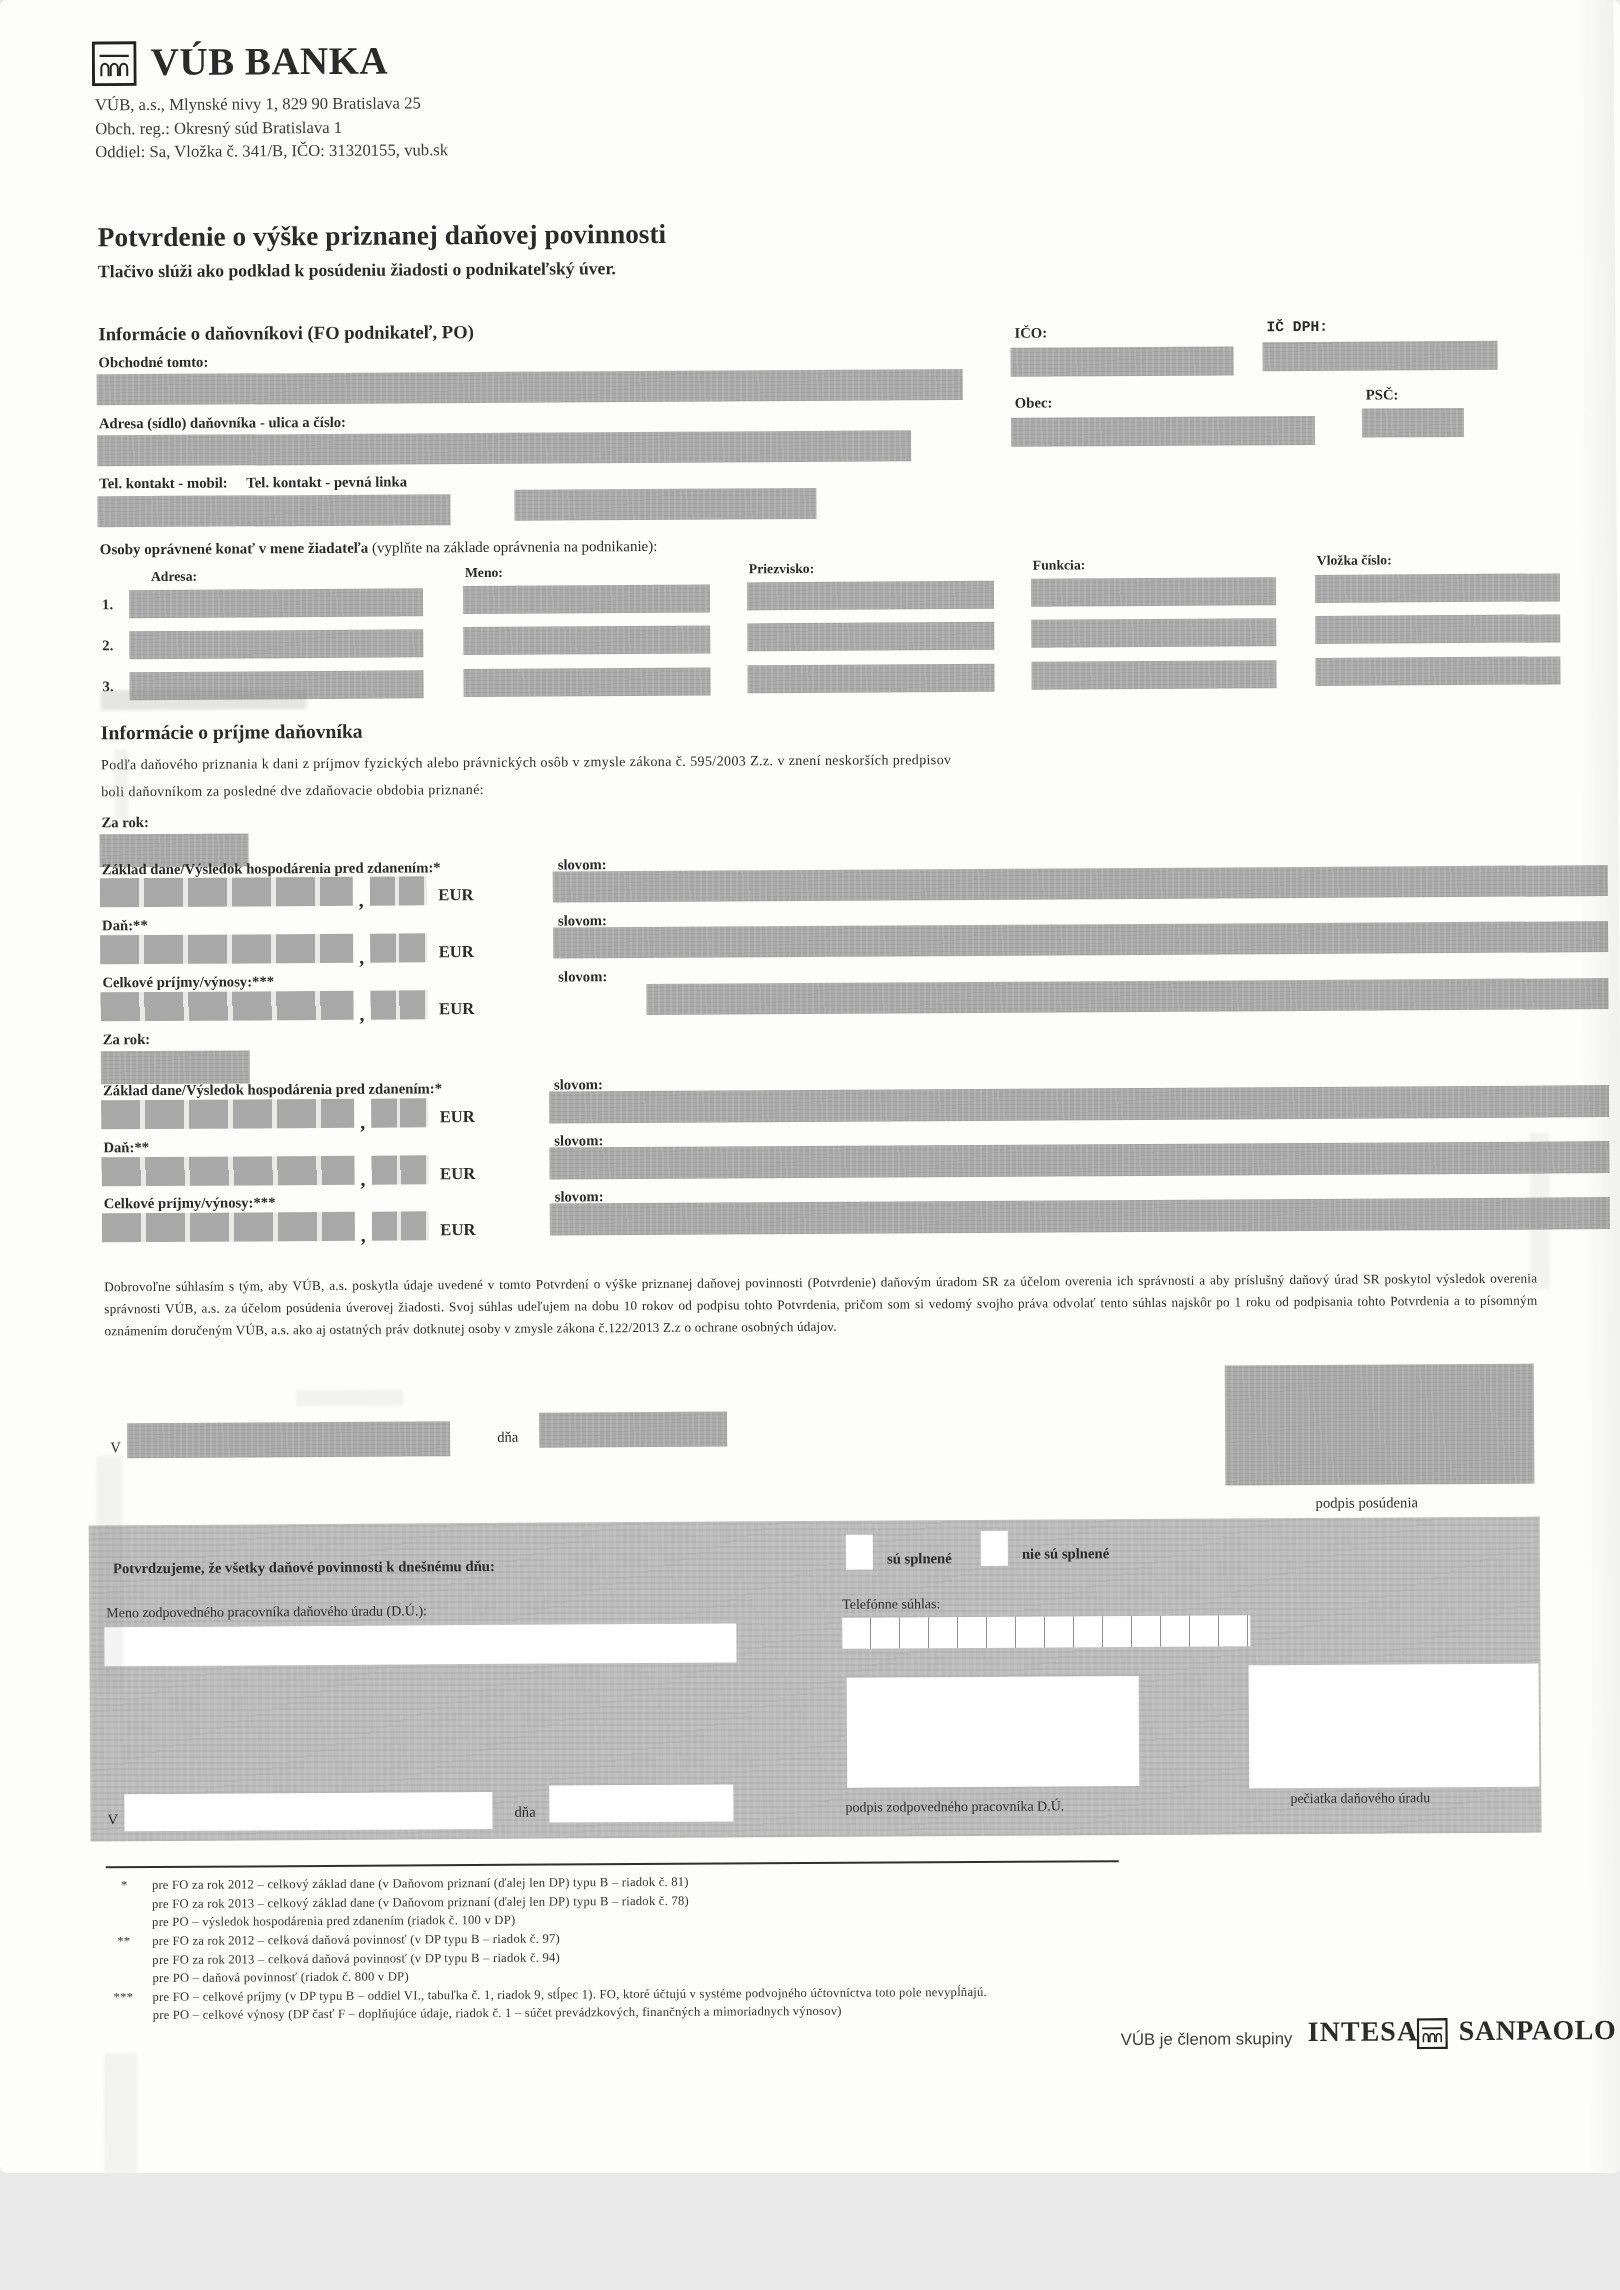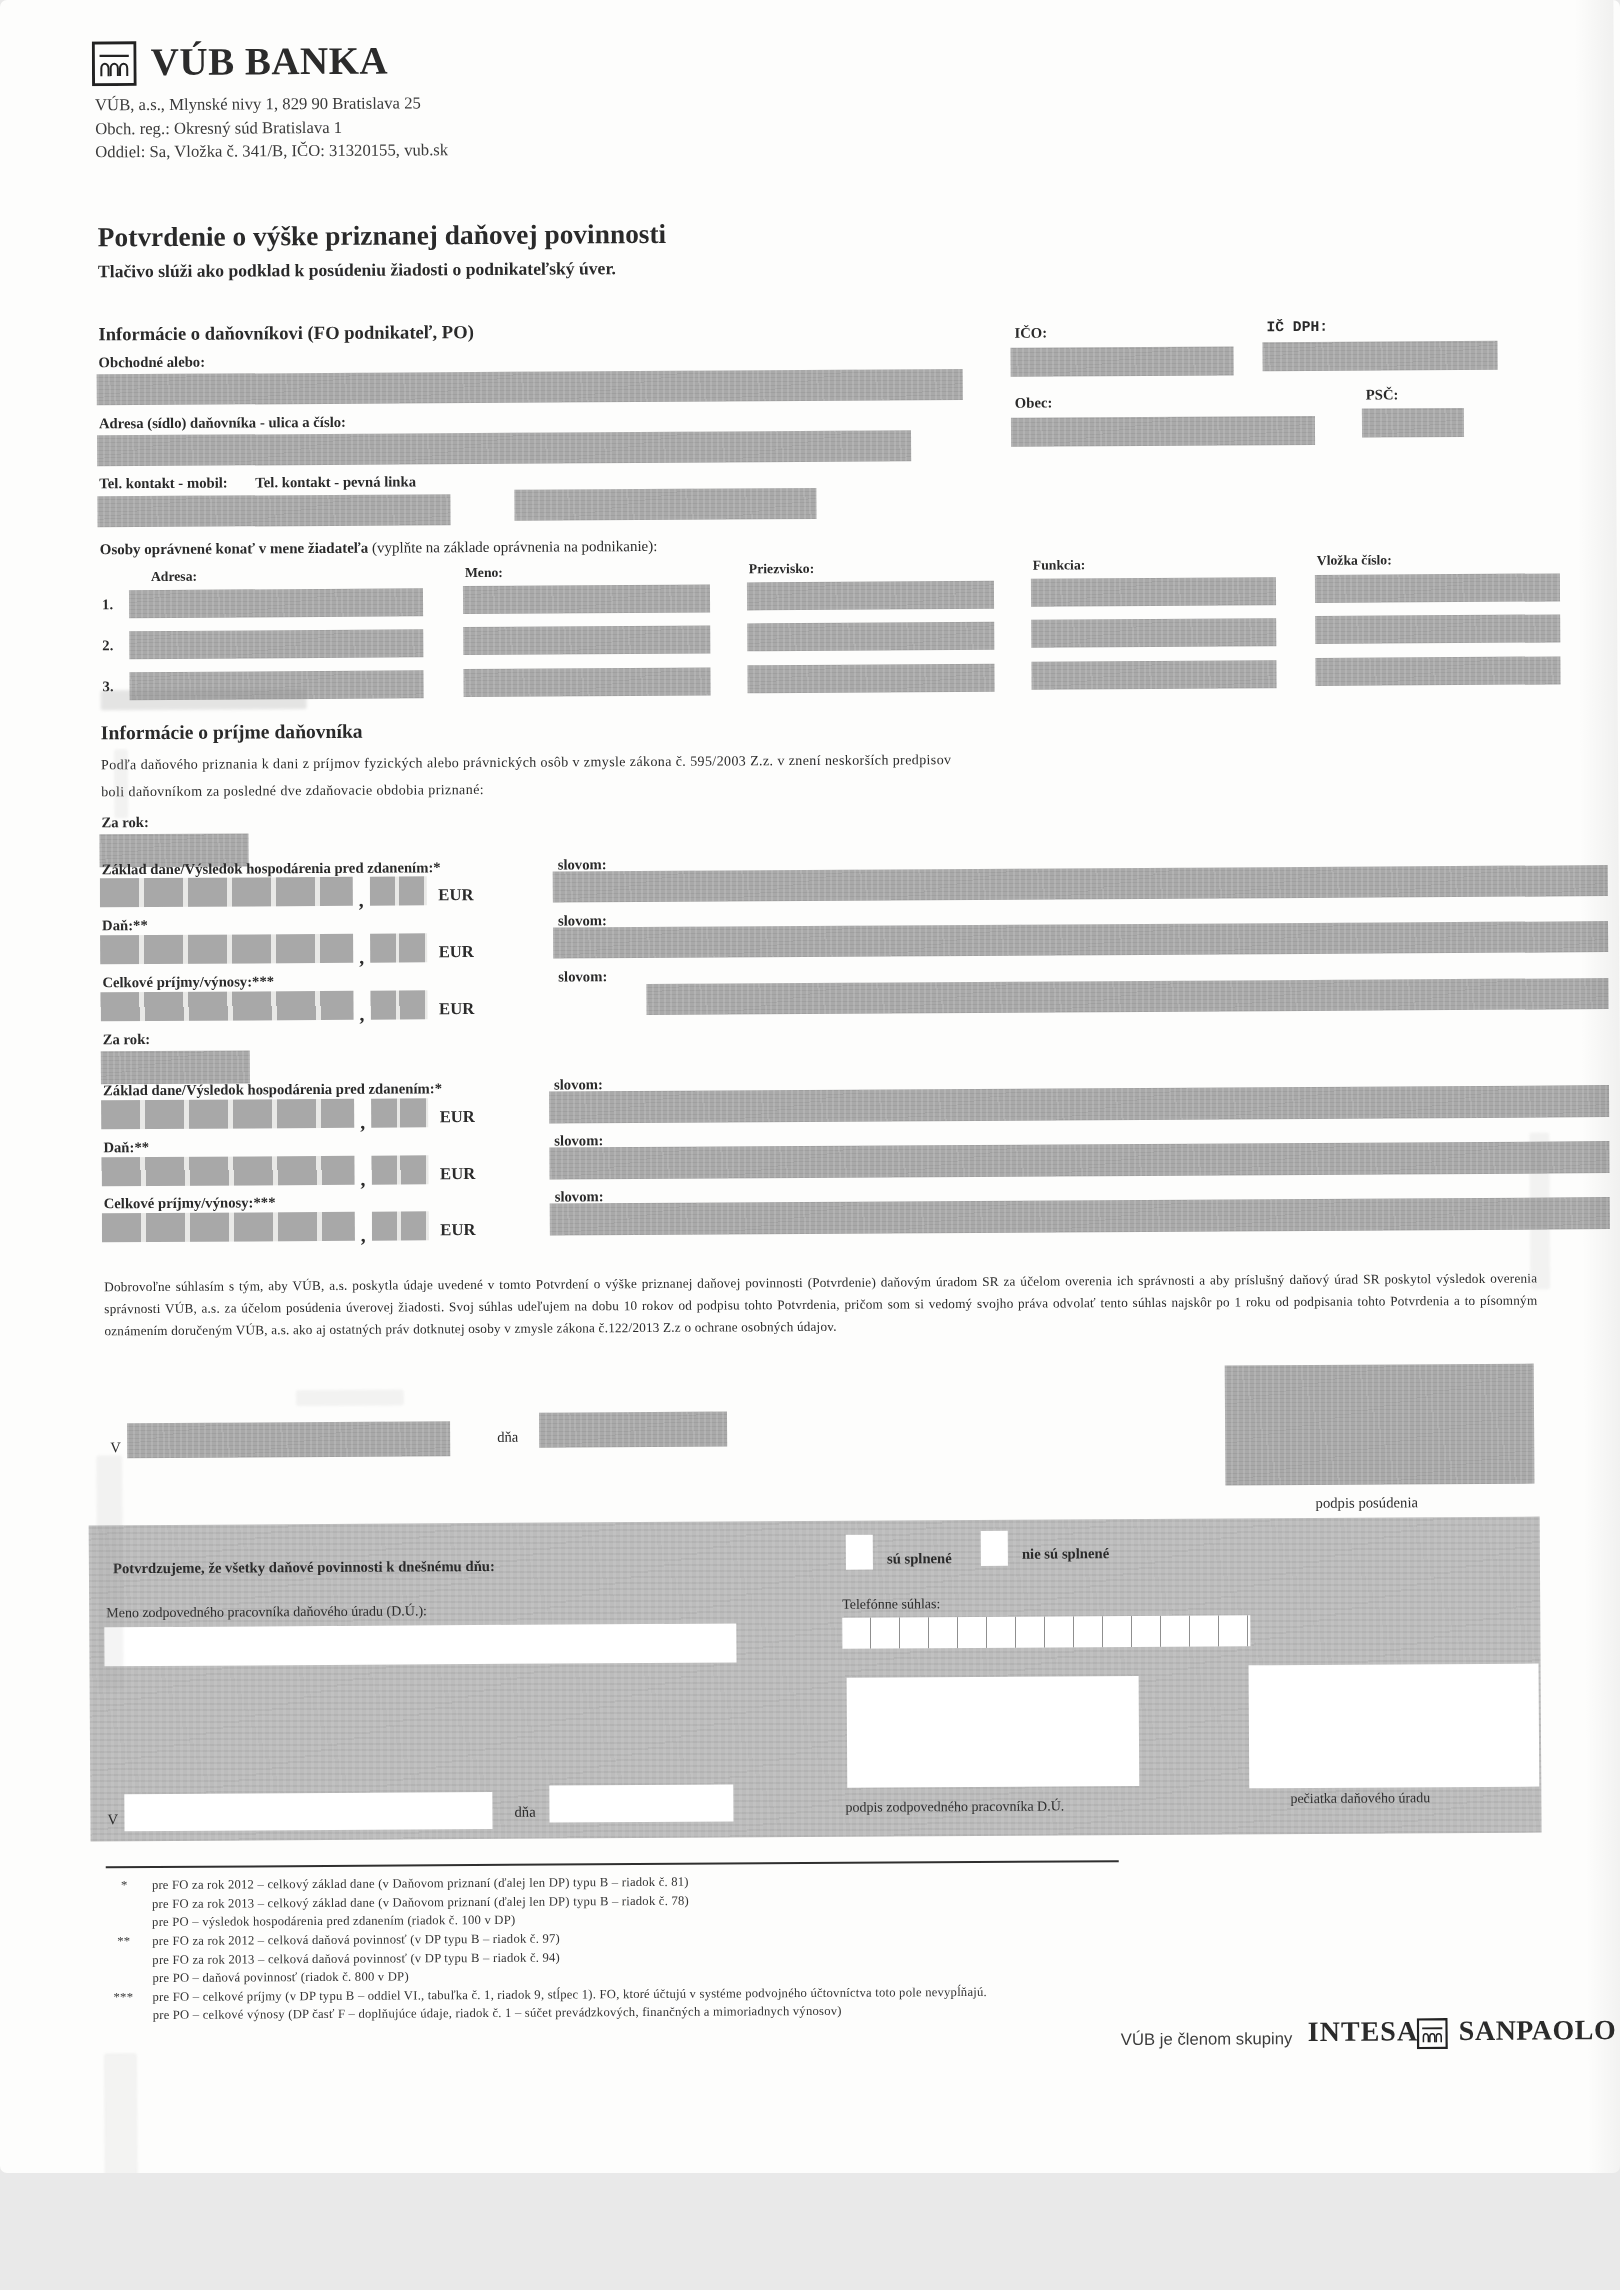--- a/index.html
+++ b/index.html
@@ -51,40 +51,40 @@
   <div class="abs brand" style="left:157px;top:35px;font-size:39px;">VÚB BANKA</div>
   <div class="abs soft" style="left:101px;top:91px;font-size:16.7px;">VÚB, a.s., Mlynské nivy 1, 829 90 Bratislava 25</div>
   <div class="abs soft" style="left:101px;top:115px;font-size:16.7px;">Obch. reg.: Okresný súd Bratislava 1</div>
   <div class="abs soft" style="left:101px;top:138px;font-size:16.7px;">Oddiel: Sa, Vložka č. 341/B, IČO: 31320155, vub.sk</div>
 
   <div class="abs lbl" style="left:103px;top:218px;font-size:27.4px;">Potvrdenie o výške priznanej daňovej povinnosti</div>
   <div class="abs lbl" style="left:103px;top:257px;font-size:17.6px;">Tlačivo slúži ako podklad k posúdeniu žiadosti o podnikateľský úver.</div>
 
   <div class="abs lbl" style="left:103px;top:319px;font-size:18.6px;">Informácie o daňovníkovi (FO podnikateľ, PO)</div>
 
-  <div class="abs lbl" style="left:103px;top:350px;font-size:14.7px;">Obchodné alebo:</div>
+  <div class="abs lbl" style="left:103px;top:350px;font-size:14.7px;">Obchodné tomto:</div>
   <div class="abs redact" style="left:101px;top:370px;width:866px;height:31px;"></div>
 
   <div class="abs lbl" style="left:1019px;top:326px;font-size:14.7px;">IČO:</div>
   <div class="abs redact" style="left:1015px;top:349px;width:223px;height:29px;"></div>
 
   <div class="abs lbl" style="left:1271px;top:322px;font-size:14.7px;font-family:Liberation Mono, monospace;">IČ DPH:</div>
   <div class="abs redact" style="left:1267px;top:345px;width:235px;height:29px;"></div>
 
   <div class="abs lbl" style="left:103px;top:411px;font-size:14.7px;">Adresa (sídlo) daňovníka - ulica a číslo:</div>
   <div class="abs redact" style="left:101px;top:431px;width:814px;height:31px;"></div>
 
   <div class="abs lbl" style="left:1019px;top:396px;font-size:14.7px;">Obec:</div>
   <div class="abs redact" style="left:1015px;top:419px;width:304px;height:29px;"></div>
 
   <div class="abs lbl" style="left:1370px;top:390px;font-size:14.7px;">PSČ:</div>
   <div class="abs redact" style="left:1366px;top:412px;width:102px;height:29px;"></div>
 
   <div class="abs lbl" style="left:103px;top:471px;font-size:14.7px;">Tel. kontakt - mobil:</div>
-  <div class="abs lbl" style="left:250px;top:471px;font-size:14.7px;margin-left:9px;">Tel. kontakt - pevná linka</div>
+  <div class="abs lbl" style="left:250px;top:471px;font-size:14.7px;">Tel. kontakt - pevná linka</div>
   <div class="abs redact" style="left:101px;top:492px;width:353px;height:31px;"></div>
   <div class="abs redact" style="left:518px;top:488px;width:302px;height:31px;"></div>
 
   <div class="abs" style="left:103px;top:537px;font-size:15px;">
     <span class="lbl">Osoby oprávnené konať v mene žiadateľa</span>
     <span>(vyplňte na základe oprávnenia na podnikanie):</span>
   </div>
   <div class="abs lbl" style="left:154px;top:565px;font-size:13.7px;">Adresa:</div>
   <div class="abs lbl" style="left:468px;top:563px;font-size:13.7px;">Meno:</div>
   <div class="abs lbl" style="left:752px;top:561px;font-size:13.7px;">Priezvisko:</div>

